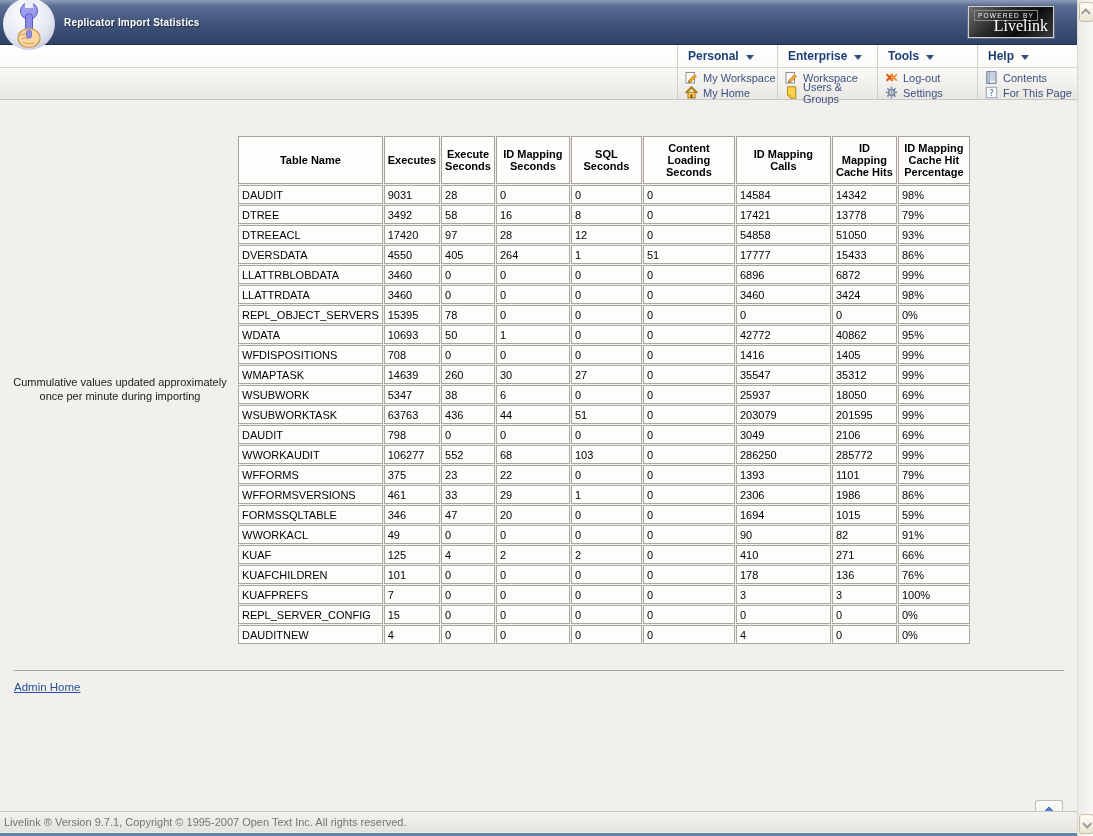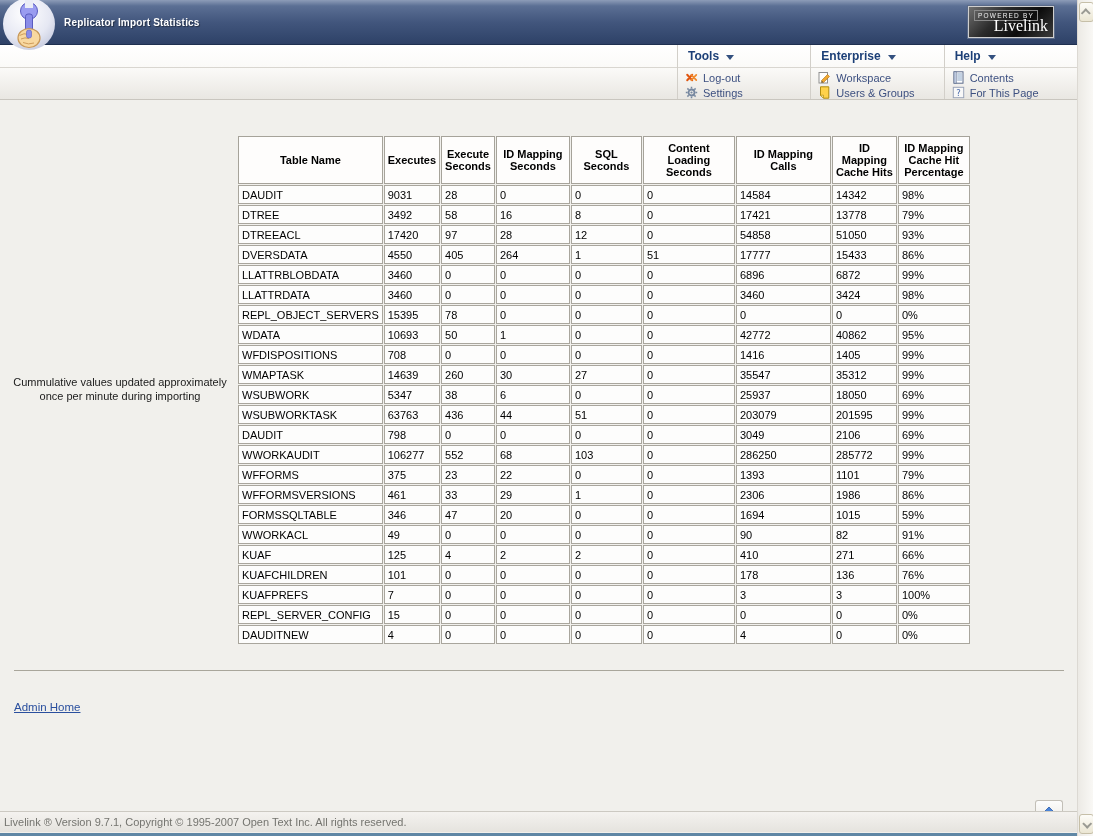--- a/index.html
+++ b/index.html
@@ -41,21 +41,21 @@
 
   
   .stats{position:absolute;left:237px;top:135px;border-collapse:separate;border-spacing:1px;table-layout:fixed;}
   .stats th{border:1px solid #a6a39a;background:#fefdfc;font-size:11px;font-weight:bold;color:#000;
     text-align:center;vertical-align:middle;padding:2px 3px;height:42px;}
   .stats td{border:1px solid #a9a69d;background:#fdfdfc;font-size:11px;color:#000;
     padding:1px 3px;height:15px;white-space:nowrap;overflow:hidden;}
 
   
   .rule{position:absolute;left:14px;top:670px;width:1050px;height:0;border-top:1px solid #a9a69b;}
-  .admin-home{position:absolute;left:14px;top:681px;font-size:11.5px;color:#2a4f9e;text-decoration:underline;margin-top:20px;}
+  .admin-home{position:absolute;left:14px;top:681px;font-size:11.5px;color:#2a4f9e;text-decoration:underline;}
   .backtop{position:absolute;left:1035px;top:800px;width:26px;height:21px;
     background:linear-gradient(#fdfdfc,#ebe9e4);border:1px solid #c2bfb7;border-bottom:none;
     border-radius:3px 3px 0 0;display:flex;align-items:center;justify-content:center;cursor:pointer;}
   .footer{position:absolute;left:0;top:811px;width:1077px;height:21px;
     background:linear-gradient(#f4f2ef,#e5e3de);border-top:1px solid #ccc9c2;
     font-size:11px;color:#74746f;line-height:21px;padding-left:4px;box-sizing:border-box;}
   .bottom-strip{position:absolute;left:0;top:833px;width:1077px;height:3px;background:#5f87a5;}
 
   
   .scrollbar{position:absolute;right:0;top:0;width:16px;height:836px;
@@ -98,20 +98,61 @@
       <path d="M17.5 35.5 q4.5 -3 9 -1 M21 42.5 q5.5 2.5 11 .5 M19 39 q4 -2 8 -.5" stroke="#cf9d5c" fill="none" stroke-width="1"></path>
       <rect x="24.5" y="30" width="5" height="8" rx="2" fill="#8a8ce8" stroke="#5a5cc0" stroke-width=".6"></rect>
     </svg>
   </div>
 
   <div class="menurow1"></div>
   <div class="menurow2"></div>
 
   <div class="menu-cols" id="menu-columns">
       <div class="menu-col">
+        <div class="menu-title">Personal<span class="dn-arrow"></span></div>
+        <div class="menu-items">
+          <a class="menu-item" href="#">
+            <span class="mi-icon"><svg width="13" height="13" viewBox="0 0 13 13">
+                <rect x="1" y="1.5" width="8.5" height="10.5" fill="#fff" stroke="#8f8f8f"></rect>
+                <path d="M3.5 9.5 L9.5 3.5 L11.5 5.5 L5.5 11.5 Z" fill="#f0a830" stroke="#b07010" stroke-width="0.6"></path>
+                <path d="M3.5 9.5 L3.2 11.8 L5.5 11.5 Z" fill="#6b4a10"></path>
+              </svg></span>
+            <span>My Workspace</span>
+          </a>
+          <a class="menu-item" href="#">
+            <span class="mi-icon"><svg width="13" height="13" viewBox="0 0 13 13">
+                <path d="M0.8 7 L6.5 1.3 L12.2 7" fill="none" stroke="#a87818" stroke-width="2"></path>
+                <rect x="3" y="6.3" width="7" height="5.7" fill="#f5c860" stroke="#a87818"></rect>
+                <rect x="5.4" y="8.4" width="2.2" height="3.6" fill="#8a5a10"></rect>
+              </svg></span>
+            <span>My Home</span>
+          </a>
+        </div>
+      </div>
+      <div class="menu-col">
+        <div class="menu-title">Enterprise<span class="dn-arrow"></span></div>
+        <div class="menu-items">
+          <a class="menu-item" href="#">
+            <span class="mi-icon"><svg width="13" height="13" viewBox="0 0 13 13">
+                <rect x="1" y="1.5" width="8.5" height="10.5" fill="#fff" stroke="#8f8f8f"></rect>
+                <path d="M3.5 9.5 L9.5 3.5 L11.5 5.5 L5.5 11.5 Z" fill="#f0a830" stroke="#b07010" stroke-width="0.6"></path>
+                <path d="M3.5 9.5 L3.2 11.8 L5.5 11.5 Z" fill="#6b4a10"></path>
+              </svg></span>
+            <span>Workspace</span>
+          </a>
+          <a class="menu-item" href="#">
+            <span class="mi-icon"><svg width="13" height="13" viewBox="0 0 13 13">
+                <path d="M2.5 0.8 L10.8 0.8 L10.8 12.2 L5.5 12.2 L2.5 9.2 Z" fill="#ffd24a" stroke="#b08c10"></path>
+                <path d="M2.5 9.2 L5.5 9.2 L5.5 12.2 Z" fill="#fff2b0" stroke="#b08c10" stroke-width="0.7"></path>
+              </svg></span>
+            <span>Users &amp; Groups</span>
+          </a>
+        </div>
+      </div>
+      <div class="menu-col">
         <div class="menu-title">Tools<span class="dn-arrow"></span></div>
         <div class="menu-items">
           <a class="menu-item" href="#">
             <span class="mi-icon"><svg width="13" height="13" viewBox="0 0 13 13">
                 <g stroke="#e05510" stroke-width="2" stroke-linecap="round">
                   <path d="M2.2 3.8 L7.2 9.2 M7.2 3.8 L2.2 9.2"></path>
                 </g>
                 <g stroke="#f0882a" stroke-width="1.7" stroke-linecap="round">
                   <path d="M6.3 3.8 L11.3 9.2 M11.3 3.8 L6.3 9.2"></path>
                 </g>
@@ -120,40 +161,20 @@
           </a>
           <a class="menu-item" href="#">
             <span class="mi-icon"><svg width="13" height="13" viewBox="0 0 13 13">
                 <circle cx="6.5" cy="6.5" r="3" fill="none" stroke="#76879f" stroke-width="1.8"></circle>
                 <g stroke="#76879f" stroke-width="1.5">
                   <path d="M6.5 0.8 V2.6 M6.5 10.4 V12.2 M0.8 6.5 H2.6 M10.4 6.5 H12.2 M2.4 2.4 L3.7 3.7 M9.3 9.3 L10.6 10.6 M10.6 2.4 L9.3 3.7 M3.7 9.3 L2.4 10.6"></path>
                 </g>
                 <circle cx="6.5" cy="6.5" r="1.1" fill="#76879f"></circle>
               </svg></span>
             <span>Settings</span>
-          </a>
-        </div>
-      </div>
-      <div class="menu-col">
-        <div class="menu-title">Enterprise<span class="dn-arrow"></span></div>
-        <div class="menu-items">
-          <a class="menu-item" href="#">
-            <span class="mi-icon"><svg width="13" height="13" viewBox="0 0 13 13">
-                <rect x="1" y="1.5" width="8.5" height="10.5" fill="#fff" stroke="#8f8f8f"></rect>
-                <path d="M3.5 9.5 L9.5 3.5 L11.5 5.5 L5.5 11.5 Z" fill="#f0a830" stroke="#b07010" stroke-width="0.6"></path>
-                <path d="M3.5 9.5 L3.2 11.8 L5.5 11.5 Z" fill="#6b4a10"></path>
-              </svg></span>
-            <span>Workspace</span>
-          </a>
-          <a class="menu-item" href="#">
-            <span class="mi-icon"><svg width="13" height="13" viewBox="0 0 13 13">
-                <path d="M2.5 0.8 L10.8 0.8 L10.8 12.2 L5.5 12.2 L2.5 9.2 Z" fill="#ffd24a" stroke="#b08c10"></path>
-                <path d="M2.5 9.2 L5.5 9.2 L5.5 12.2 Z" fill="#fff2b0" stroke="#b08c10" stroke-width="0.7"></path>
-              </svg></span>
-            <span>Users &amp; Groups</span>
           </a>
         </div>
       </div>
       <div class="menu-col">
         <div class="menu-title">Help<span class="dn-arrow"></span></div>
         <div class="menu-items">
           <a class="menu-item" href="#">
             <span class="mi-icon"><svg width="13" height="13" viewBox="0 0 13 13">
                 <rect x="2" y="0.8" width="9" height="11.4" fill="#ffffff" stroke="#5a6a8a"></rect>
                 <rect x="2" y="0.8" width="2.2" height="11.4" fill="#c8d4e8" stroke="#5a6a8a" stroke-width="0.6"></rect>

